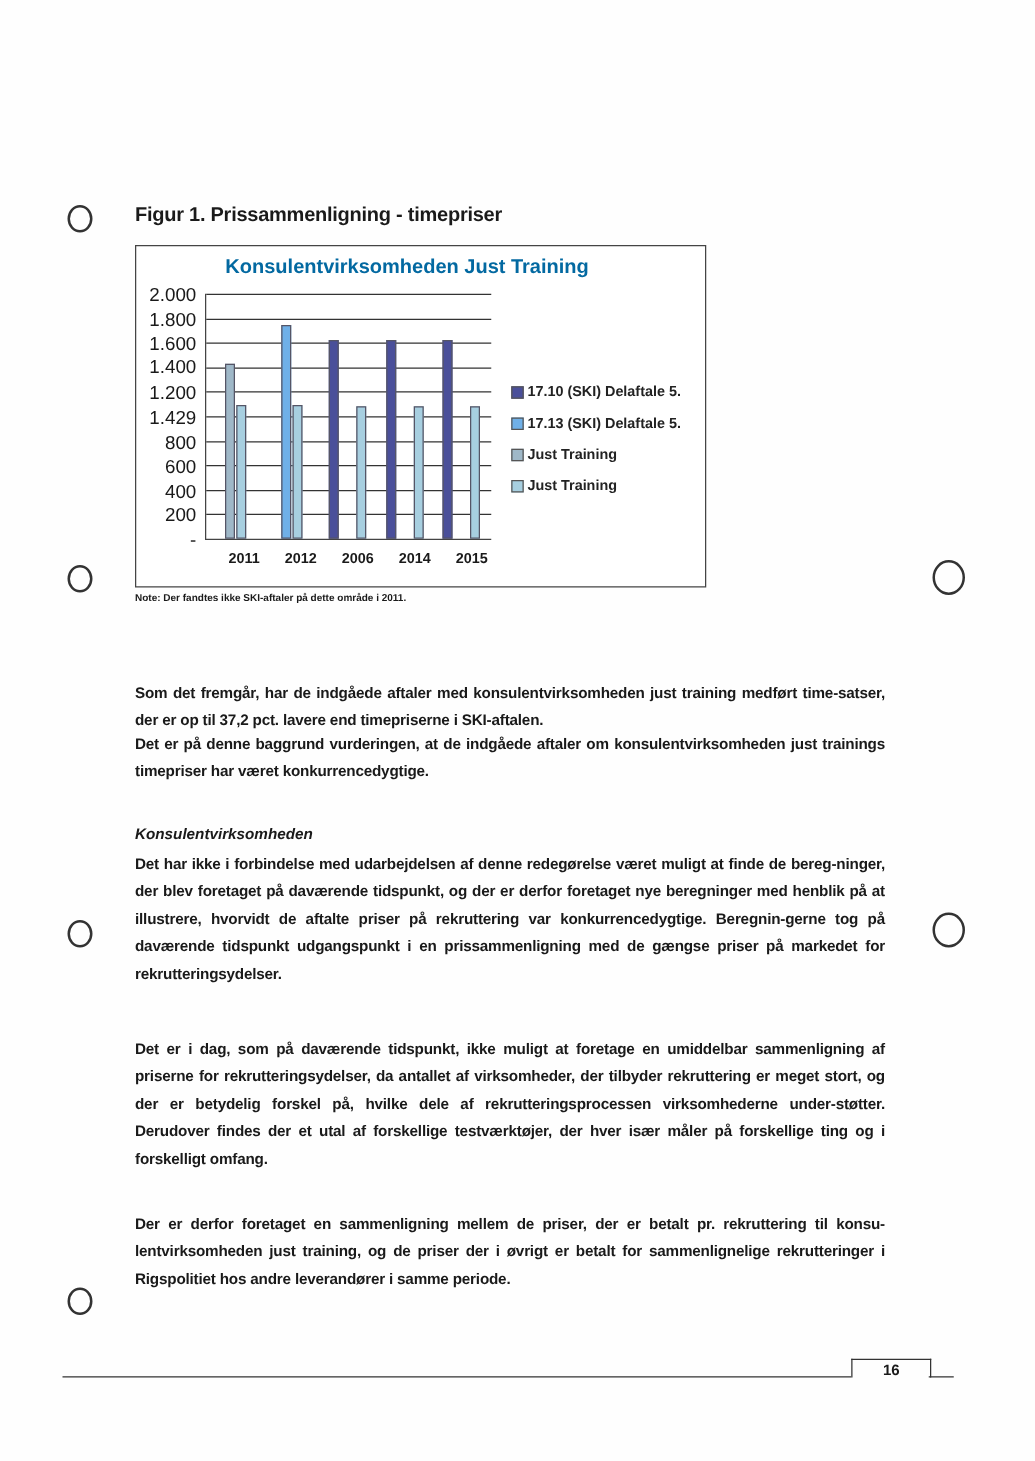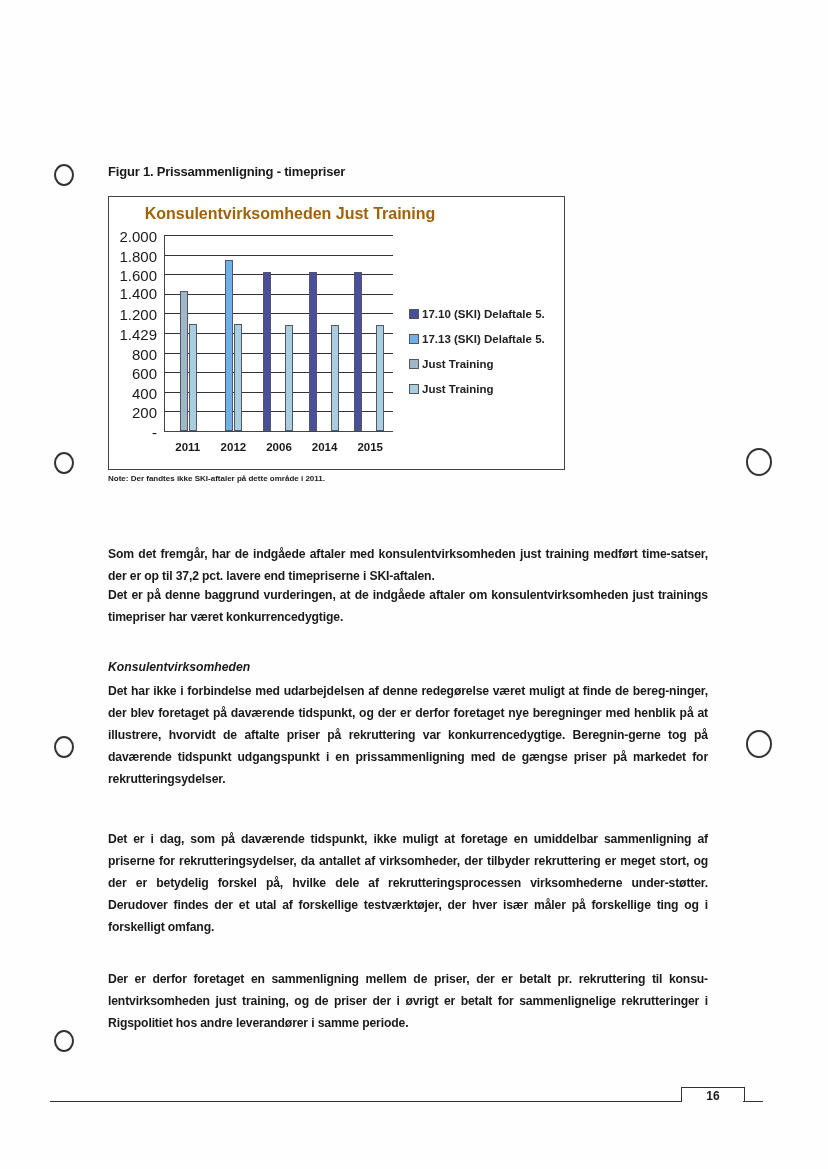--- a/index.html
+++ b/index.html
@@ -1,26 +1,26 @@
 <!DOCTYPE html>
 <html><head>
 <meta charset="utf-8">
 <style>
   html, body { margin:0; padding:0; }
   body { width:828px; height:1169px; background:#fefefe; position:relative; overflow:hidden;
          font-family:"Liberation Sans", sans-serif; color:#1a1a1a; }
   .hole { position:absolute; border:2px solid #333; border-radius:50%; width:16px; height:18px; }
   .hole.big { width:22px; height:24px; border-width:2.5px; }
-  .fig-caption { position:absolute; left:108px; top:164px; font-size:13px; font-weight:bold; letter-spacing:-0.2px; }
+  .fig-caption { position:absolute; left:108px; top:164px; font-size:16px; font-weight:bold; letter-spacing:-0.2px; }
   .chart-box { position:absolute; left:108px; top:196px; width:455px; height:272px; border:1px solid #444; background:#fff; }
-  .chart-title { position:absolute; left:0; width:362px; top:8px; text-align:center; font-size:16px; font-weight:bold; color:#a16207; }
+  .chart-title { position:absolute; left:0; width:362px; top:8px; text-align:right; font-size:16px; font-weight:bold; color:#0369a1; }
   .plot { position:absolute; left:55px; top:38px; width:228px; height:196px; border-left:1px solid #444; border-bottom:1px solid #444; }
   .gridline { position:absolute; left:0; right:0; height:1px; background:#333; }
   .ytick { position:absolute; left:-52px; width:44px; text-align:right; font-size:15px; font-weight:normal; transform:translateY(-7px); }
-  .xtick { position:absolute; top:206px; width:40px; text-align:center; font-size:11.5px; font-weight:bold; }
+  .xtick { position:absolute; top:206px; width:40px; text-align:right; font-size:11.5px; font-weight:bold; }
   .bar { position:absolute; bottom:0; width:8px; border:1px solid #556; box-sizing:border-box; }
   .legend { position:absolute; left:300px; top:104px; }
   .legend-item { display:flex; align-items:center; height:25px; font-size:11.5px; font-weight:bold; color:#222; }
   .swatch { width:8px; height:8px; margin-right:3px; border:1px solid #555; }
   .note { position:absolute; left:108px; top:474px; font-size:8px; font-weight:bold; }
   .para { position:absolute; left:108px; width:600px; font-size:12.2px; font-weight:bold; line-height:22px; text-align:justify; letter-spacing:-0.15px; }
   .heading { position:absolute; left:108px; top:660px; font-size:12.2px; font-style:italic; font-weight:bold; }
   .footer-line { position:absolute; top:1101px; height:1px; background:#333; }
   .page-box { position:absolute; left:681px; top:1087px; width:62px; height:14px; border:1px solid #333; border-bottom:none; text-align:center; font-size:12px; font-weight:bold; line-height:16px; }
 </style>

